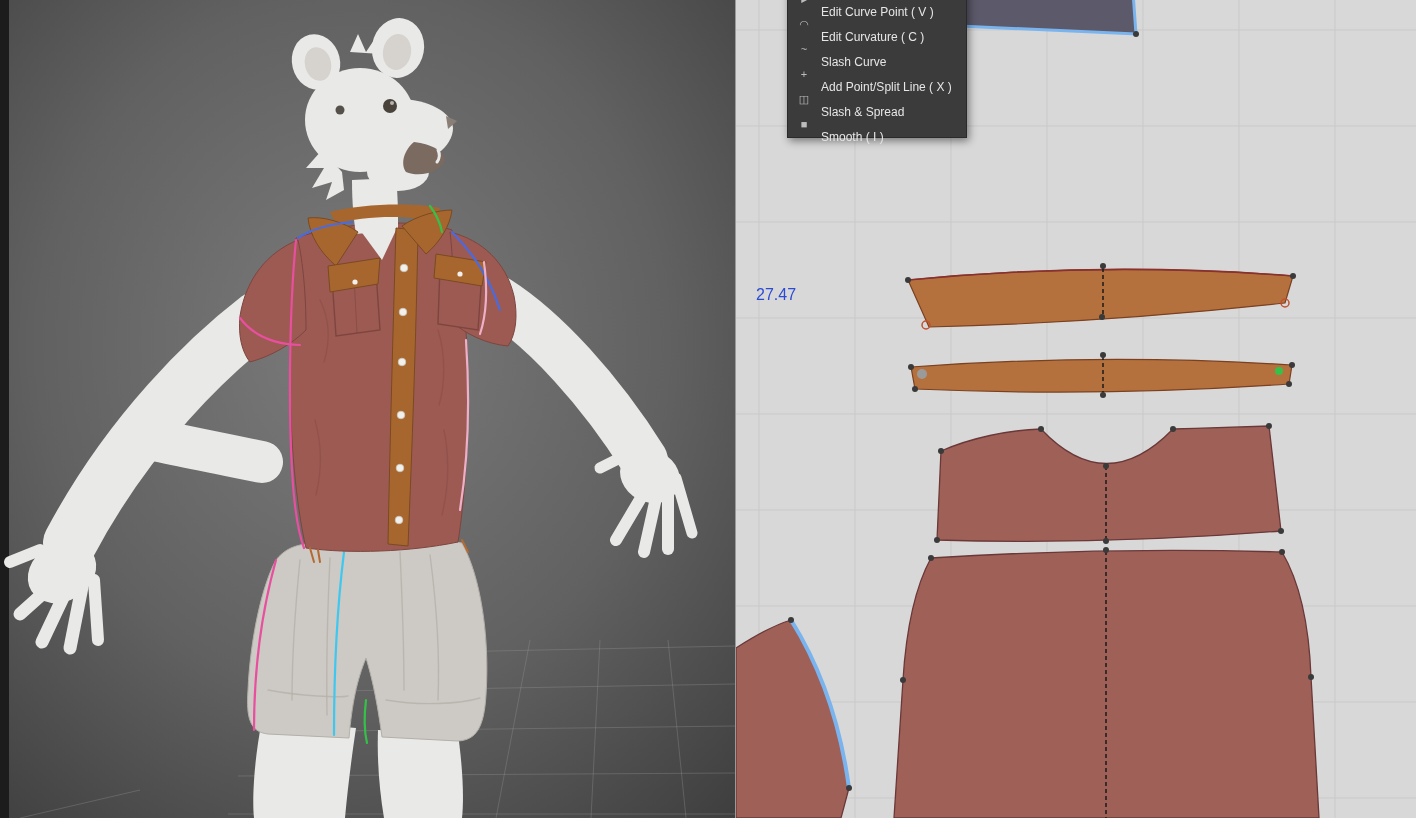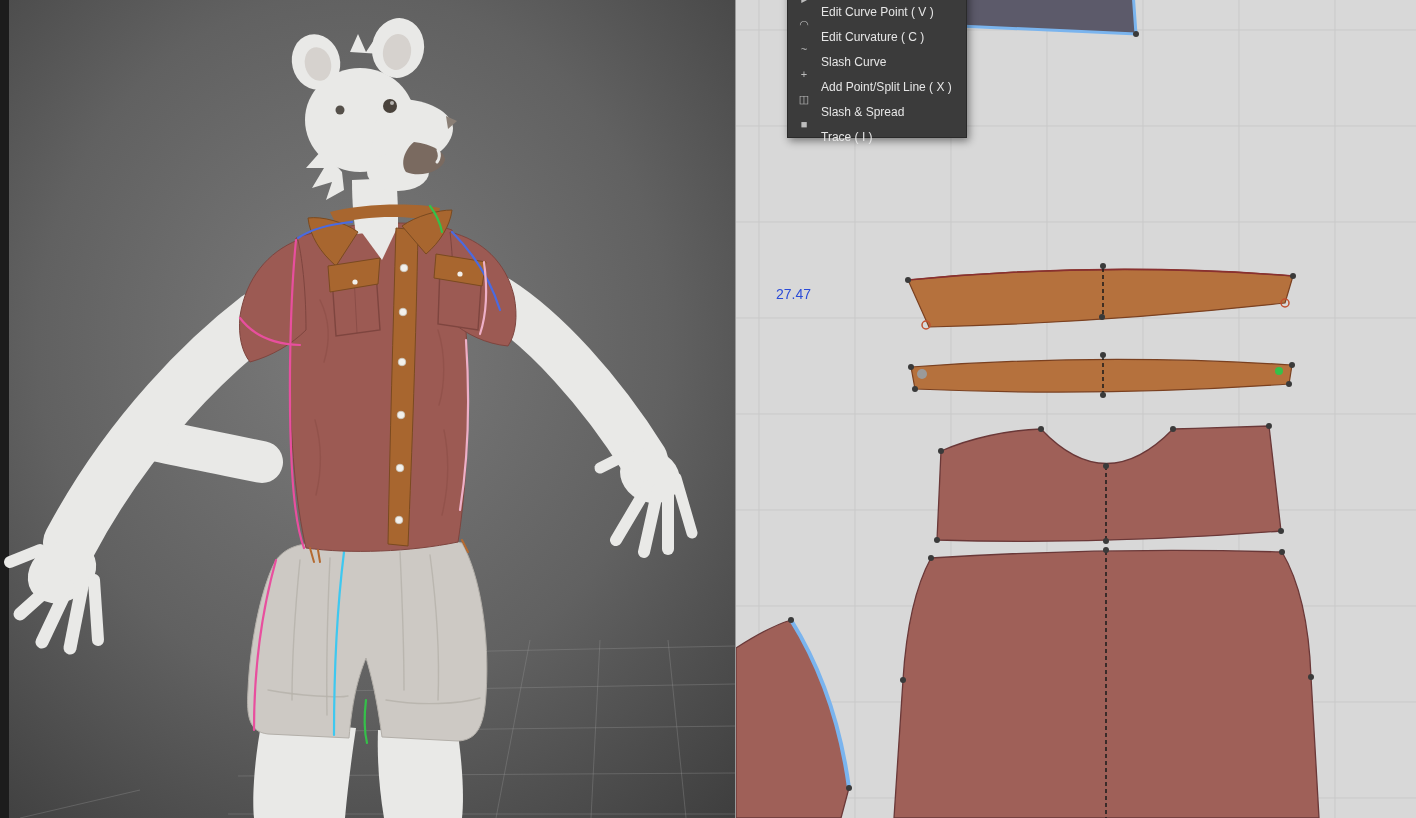--- a/index.html
+++ b/index.html
@@ -52,22 +52,22 @@
     white-space:nowrap;
   }
   .mi-icon{
     width:20px;min-width:20px;text-align:center;margin-right:7px;
     color:#bdbdbd;font-size:11px;line-height:25px;
   }
   .mi-label{overflow:hidden;text-overflow:ellipsis;margin-top:24px;}
 
   
   #measurement-label{
-    position:absolute;left:776px;top:286px;
-    color:#2b4bd7;font-size:14px;z-index:10;
+    position:absolute;left:756px;top:286px;
+    color:#2b4bd7;font-size:16px;z-index:10;
   }
 </style>
 </head>
 <body>
 
 <div class="panel" id="viewport3d">
 <svg width="735" height="818" viewBox="0 0 735 818">
   <defs>
     <radialGradient id="vpbg" cx="48%" cy="42%" r="78%">
       <stop offset="0%" stop-color="#7b7b7b"></stop>
@@ -311,15 +311,15 @@
   <div class="menu-item">
     <span class="mi-icon">+</span>
     <span class="mi-label">Add Point/Split Line ( X )</span>
   </div>
   <div class="menu-item">
     <span class="mi-icon">◫</span>
     <span class="mi-label">Slash &amp; Spread</span>
   </div>
   <div class="menu-item">
     <span class="mi-icon">■</span>
-    <span class="mi-label">Trace ( I )</span>
+    <span class="mi-label">Smooth ( I )</span>
   </div>
 </div>
 
 </body></html>

